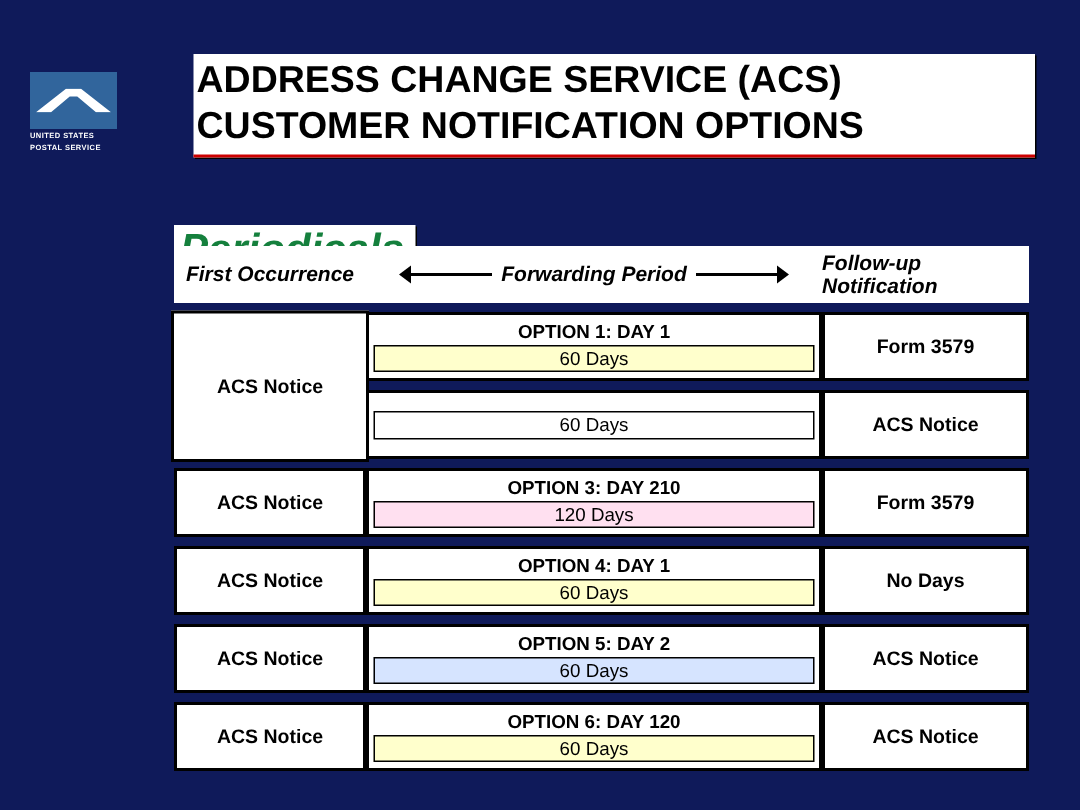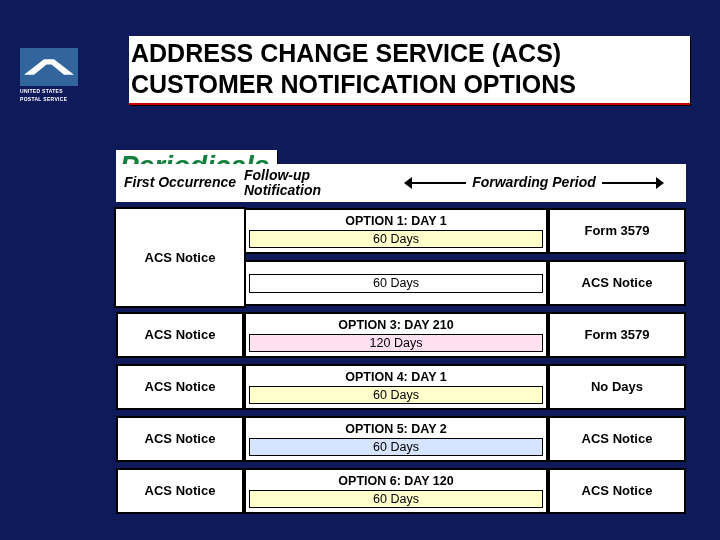--- a/index.html
+++ b/index.html
@@ -193,26 +193,26 @@
 
   <div class="title-block">
     <div class="title">ADDRESS CHANGE SERVICE (ACS) CUSTOMER NOTIFICATION OPTIONS</div>
   </div>
 
   <div class="subtitle">Periodicals</div>
 
   <div class="table">
     <div class="hdr-row">
       <div class="hdr-cell col-first">First Occurrence</div>
-      <div class="hdr-cell col-last">Follow-up Notification</div>
       <div class="hdr-cell col-mid">
         <div class="arrow left"></div>
         <span>Forwarding Period</span>
         <div class="arrow right"></div>
       </div>
+      <div class="hdr-cell col-last">Follow-up Notification</div>
     </div>
 
     <div id="rows">
         <div class="body-row">
           <div class="cell cell-first" style="visibility: hidden;">ACS Notice</div>
           <div class="cell cell-mid">
             <div class="opt-label">OPTION 1:  DAY 1</div>
             <div class="opt-days bg-yellow">60 Days</div>
           </div>
           <div class="cell cell-last">Form 3579</div>

